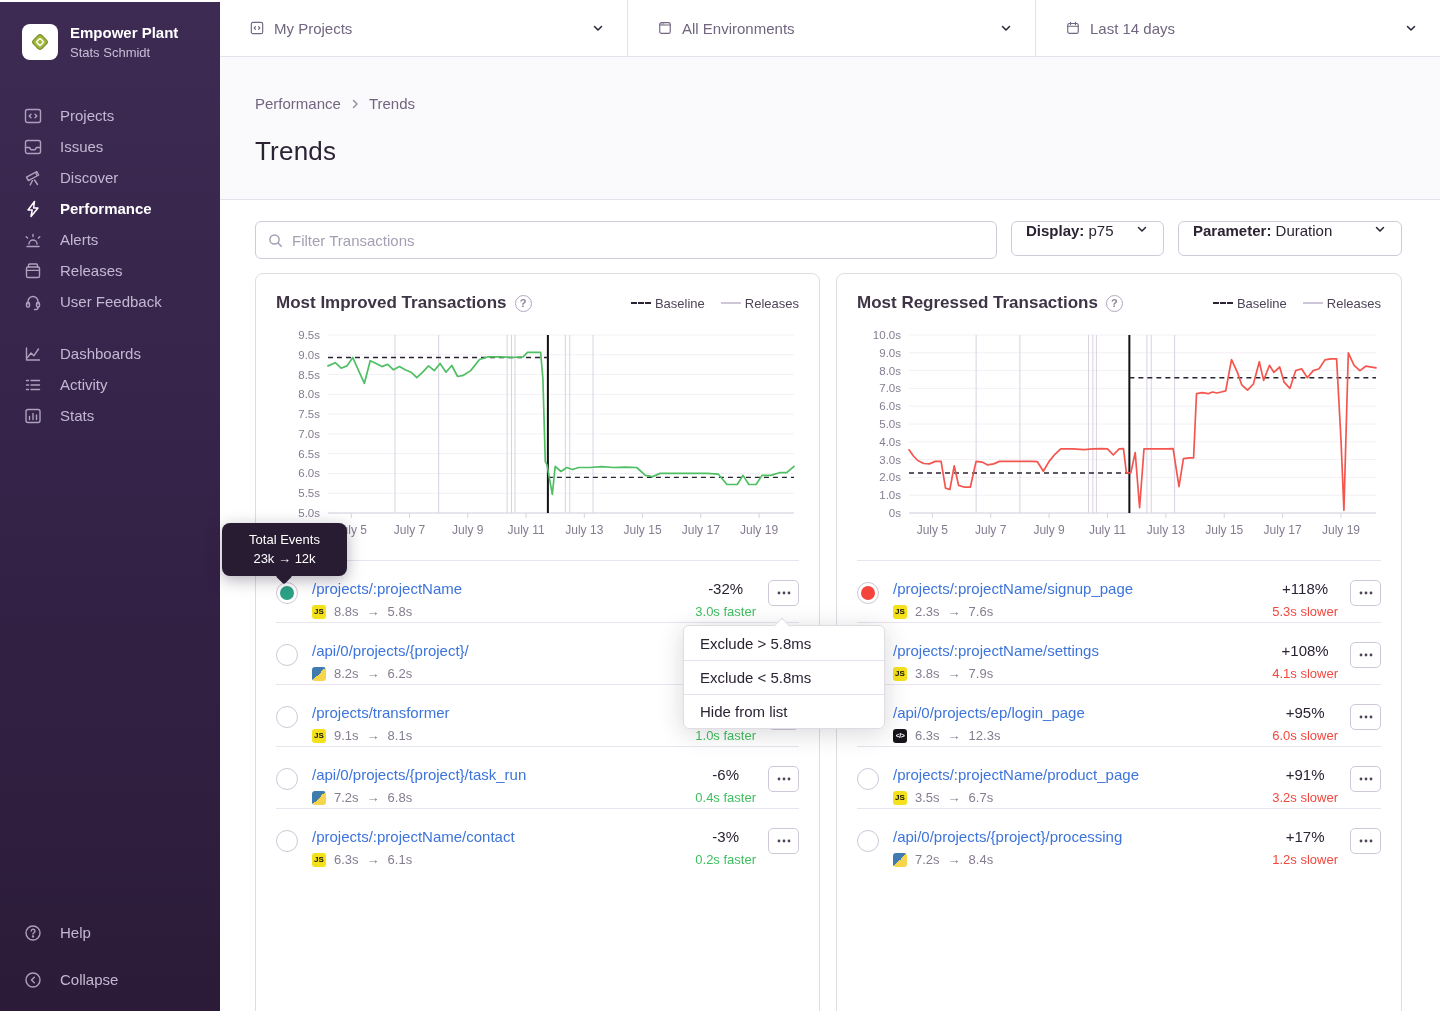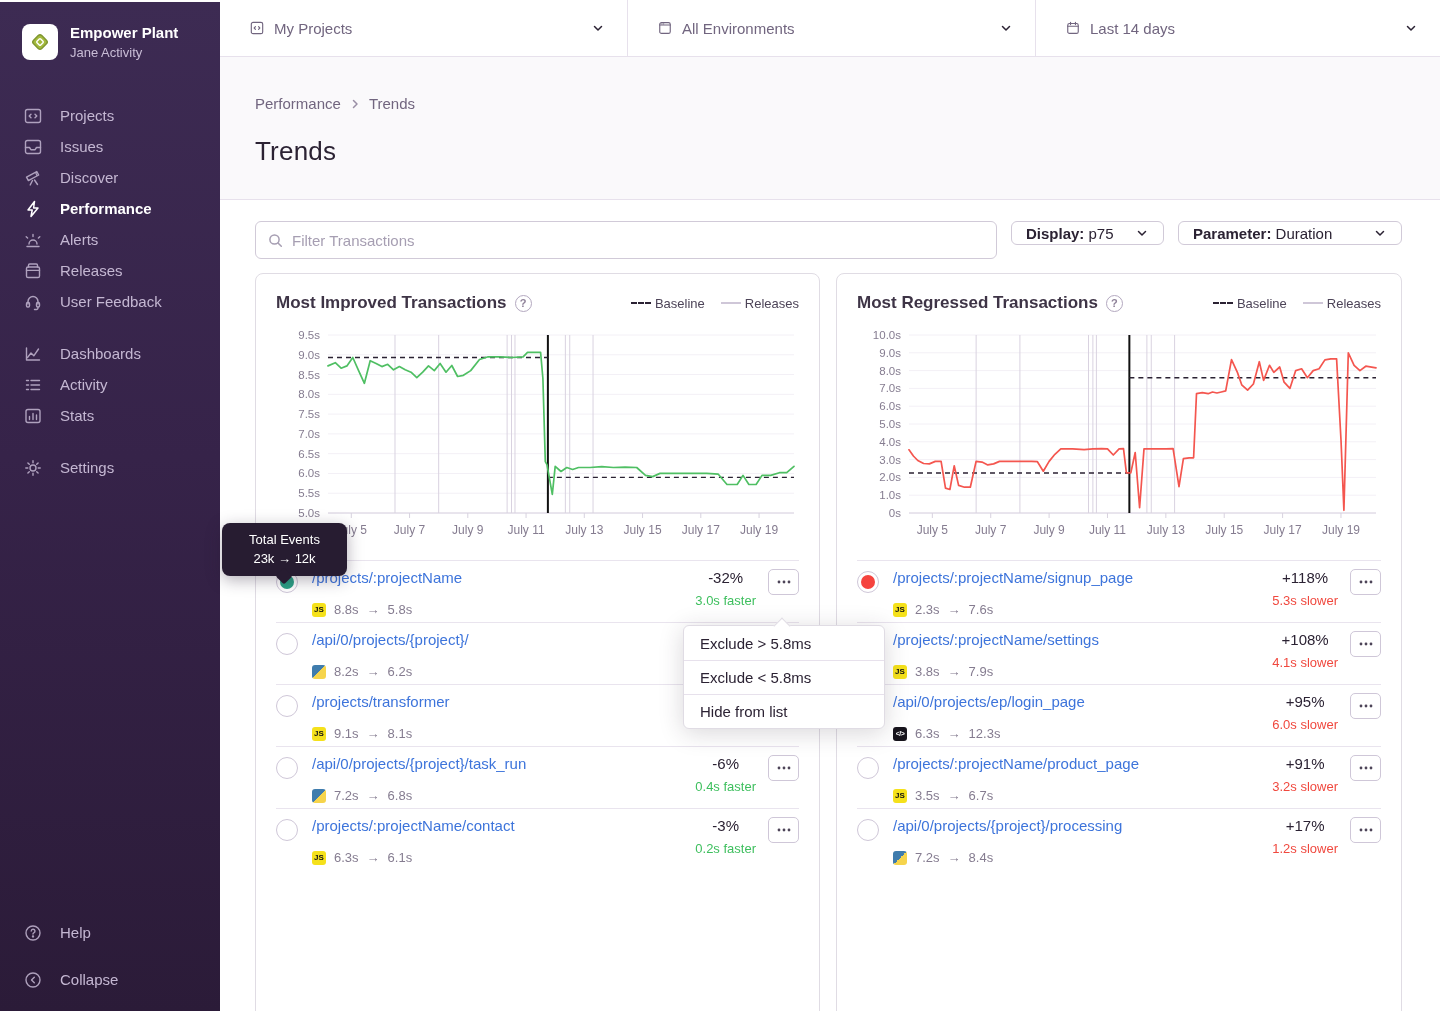--- a/index.html
+++ b/index.html
@@ -36,44 +36,44 @@
   .pagehead { position:absolute; left:220px; top:57px; width:1220px; height:143px; background:#faf9fb; border-bottom:1px solid #e7e1ec; padding:38px 38px 0 35px; }
   .crumbs { display:flex; align-items:center; gap:8px; font-size:15px; color:#71657f; }
   .crumbs .link { cursor:pointer; }
   .page-title { margin-top:24px; font-size:26px; font-weight:500; color:#2b2233; letter-spacing:.2px; }
   
   .content { position:absolute; left:220px; top:200px; width:1220px; height:811px; background:#fff; padding:21px 38px 0 35px; }
   .filter-row { display:flex; gap:14px; }
   .search-box { flex:1; height:38px; border:1px solid #d1cad8; border-radius:6px; display:flex; align-items:center; padding:0 12px; gap:9px; background:#fff; }
   .search-box input { border:none; outline:none; font-size:15px; flex:1; color:#2b2233; font-family:inherit; background:transparent; }
   .search-box input::placeholder { color:#a69eb2; }
-  .drop-btn { height:24px; border:1px solid #d1cad8; border-radius:6px; background:#fff; display:flex; align-items:center; gap:10px; padding:0 14px; font-size:15px; color:#2b2233; cursor:pointer; font-family:inherit; }
+  .drop-btn { height:35px; border:1px solid #d1cad8; border-radius:6px; background:#fff; display:flex; align-items:flex-start; gap:10px; padding:0 14px; font-size:15px; color:#2b2233; cursor:pointer; font-family:inherit; }
   .drop-btn b { font-weight:bold; }
   .drop-btn .val { color:#2b2233; }
   .panels { display:flex; gap:16px; margin-top:14px; }
   .panel-col { display:flex; flex-direction:column; }
   .panel-col.left { width:565px; } .panel-col.right { flex:1; }
   .panel { border:1px solid #e0dce4; border-radius:8px; background:#fff; height:814px; padding:19px 20px 0 20px; overflow:hidden; }
   .panel-head { display:flex; align-items:center; }
   .panel-title { font-size:17px; font-weight:bold; color:#3e3446; }
   .q-icon { width:17px; height:17px; border:1.5px solid #b3a8bf; border-radius:50%; color:#8f8299; font-size:11px; font-weight:bold; display:inline-flex; align-items:center; justify-content:center; margin-left:8px; cursor:pointer; }
   .legend { margin-left:auto; display:flex; align-items:center; gap:16px; font-size:13px; color:#4d4458; }
   .leg-item { display:flex; align-items:center; gap:4px; }
   .leg-dash { width:20px; border-top:2px dashed #2b2233; }
   .leg-solid { width:20px; border-top:2px solid #cfc7d8; }
   .chartwrap { margin-top:10px; }
   
-  .txn-row { border-top:1px solid #e9e4ee; height:62px; display:flex; align-items:flex-start; padding-top:8px; }
+  .txn-row { border-top:1px solid #e9e4ee; height:62px; display:flex; align-items:flex-start; padding-top:19px; }
   .radio { width:22px; height:22px; border-radius:50%; border:1px solid #cfc7d8; margin:2px 14px 0 0; flex:0 0 22px; position:relative; cursor:pointer; background:#fff; }
   .radio.sel::after { content:""; position:absolute; left:3px; top:3px; width:14px; height:14px; border-radius:50%; }
   .radio.sel.green::after { background:#2ba185; }
   .radio.sel.red::after { background:#f5433e; }
   .txn-main { flex:1; min-width:0; }
   .txn-name { color:#3d74db; font-size:15px; cursor:pointer; white-space:nowrap; overflow:hidden; text-overflow:ellipsis; }
-  .txn-sub { display:flex; align-items:center; gap:8px; margin-top:16px; font-size:13px; color:#857c90; }
+  .txn-sub { display:flex; align-items:center; gap:8px; margin-top:7px; font-size:13px; color:#857c90; }
   .badge { width:14px; height:14px; border-radius:3px; display:inline-flex; align-items:center; justify-content:center; font-weight:bold; }
   .badge.js { background:#f5e11b; color:#111; font-size:8px; }
   .badge.py { background:linear-gradient(135deg,#3f7cad 50%,#f6d44c 50%); }
   .badge.code { background:#17141c; color:#fff; font-size:7px; letter-spacing:-.5px; }
   .txn-right { text-align:center; margin-left:10px; }
   .txn-pct { font-size:15px; font-weight:500; color:#2b2233; }
   .txn-delta { font-size:13px; margin-top:7px; }
   .txn-delta.faster { color:#3ebf5e; }
   .txn-delta.slower { color:#f0483e; }
   .dots-btn { width:31px; height:26px; border:1px solid #cfc7d8; border-radius:5px; background:#fff; margin-left:12px; display:flex; align-items:center; justify-content:center; cursor:pointer; color:#4d4458; flex:0 0 31px; }
@@ -100,21 +100,21 @@
   <div class="sidebar">
     <div class="org">
       <div class="org-avatar">
         <svg width="22" height="22" viewBox="0 0 22 22">
           <rect x="5.2" y="5.2" width="11.6" height="11.6" rx="2.5" transform="rotate(45 11 11)" fill="#a4ba3d" stroke="#7f9630" stroke-width="1.4"></rect>
           <rect x="8.4" y="8.4" width="5.2" height="5.2" rx="1" transform="rotate(45 11 11)" fill="none" stroke="#fff" stroke-width="1.4"></rect>
         </svg>
       </div>
       <div>
         <div class="org-name">Empower Plant</div>
-        <div class="org-user">Jane Activity</div>
+        <div class="org-user">Stats Schmidt</div>
       </div>
     </div>
 
     <div class="nav-item">
       <svg width="18" height="18" viewBox="0 0 18 18" fill="none" stroke="currentColor" stroke-width="1.4" stroke-linecap="round" stroke-linejoin="round">
           <rect x="1.5" y="2.5" width="15" height="13" rx="2"></rect>
           <path d="M7 7.2 5.2 9 7 10.8M11 7.2 12.8 9 11 10.8"></path>
         </svg>
       <span>Projects</span>
     </div>
@@ -180,27 +180,20 @@
     <div class="nav-item">
       <svg width="18" height="18" viewBox="0 0 18 18" fill="none" stroke="currentColor" stroke-width="1.4" stroke-linecap="round" stroke-linejoin="round">
           <rect x="2" y="2.5" width="14" height="13" rx="2"></rect>
           <path d="M5.5 12.5V9.5M9 12.5v-6M12.5 12.5V8"></path>
         </svg>
       <span>Stats</span>
     </div>
 
     <div class="nav-gap"></div>
 
-    <div class="nav-item">
-      <svg width="18" height="18" viewBox="0 0 18 18" fill="none" stroke="currentColor" stroke-width="1.4" stroke-linecap="round">
-          <circle cx="9" cy="9" r="3"></circle>
-          <path d="M9 1.8v2M9 14.2v2M1.8 9h2M14.2 9h2M3.9 3.9l1.4 1.4M12.7 12.7l1.4 1.4M14.1 3.9l-1.4 1.4M5.3 12.7l-1.4 1.4"></path>
-        </svg>
-      <span>Settings</span>
-    </div>
 
     <div class="sidebar-spacer"></div>
 
     <div class="nav-item nav-foot">
       <svg width="18" height="18" viewBox="0 0 18 18" fill="none" stroke="currentColor" stroke-width="1.4" stroke-linecap="round">
           <circle cx="9" cy="9" r="7"></circle>
           <path d="M7.2 7a1.9 1.9 0 1 1 2.6 1.9c-.6.25-.8.6-.8 1.2"></path>
           <circle cx="9" cy="12.4" r="0.5" fill="currentColor"></circle>
         </svg>
       <span>Help</span>

